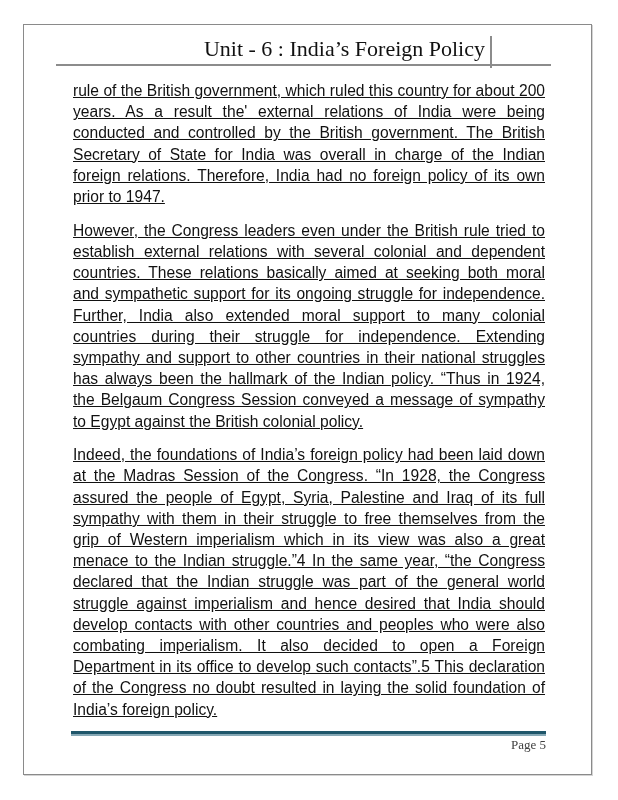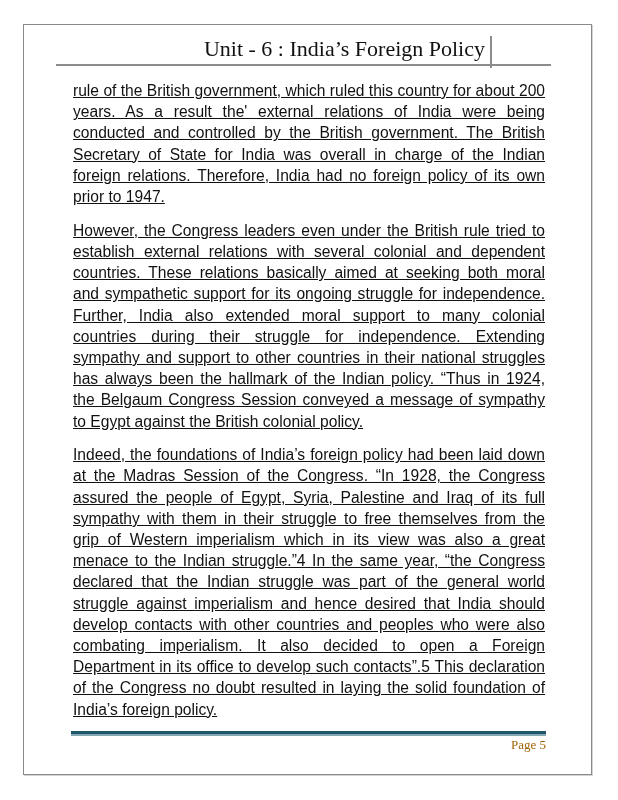--- a/index.html
+++ b/index.html
@@ -19,21 +19,21 @@
       position: absolute; left: 73px; top: 80px; width: 472px;
       font-family: "Liberation Sans", "DejaVu Sans", sans-serif; font-size: 15.6px;
       line-height: 21.2px; color: #111; text-align: justify; text-decoration: underline;
     }
     .body-text p { margin: 0 0 12.5px 0; }
     .footer-rule { position: absolute; left: 71px; top: 731px; width: 475px; height: 5px; }
     .footer-rule .dark { height: 3px; background: #1f566a; }
     .footer-rule .light { height: 2px; background: #86a8b5; }
     .page-number {
       position: absolute; left: 480px; width: 66px; top: 737px; text-align: right;
-      font-family: "Liberation Serif", "DejaVu Serif", serif; font-size: 13px; color: #a16207;
+      font-family: "Liberation Serif", "DejaVu Serif", serif; font-size: 13px; color: #404040;
       line-height: 16px;
     }
   </style>
 </head>
 <body>
 
 <div class="page-border"></div>
 
 <div class="header-title">Unit - 6 : India’s Foreign Policy</div>
 <div class="header-vbar"></div>

